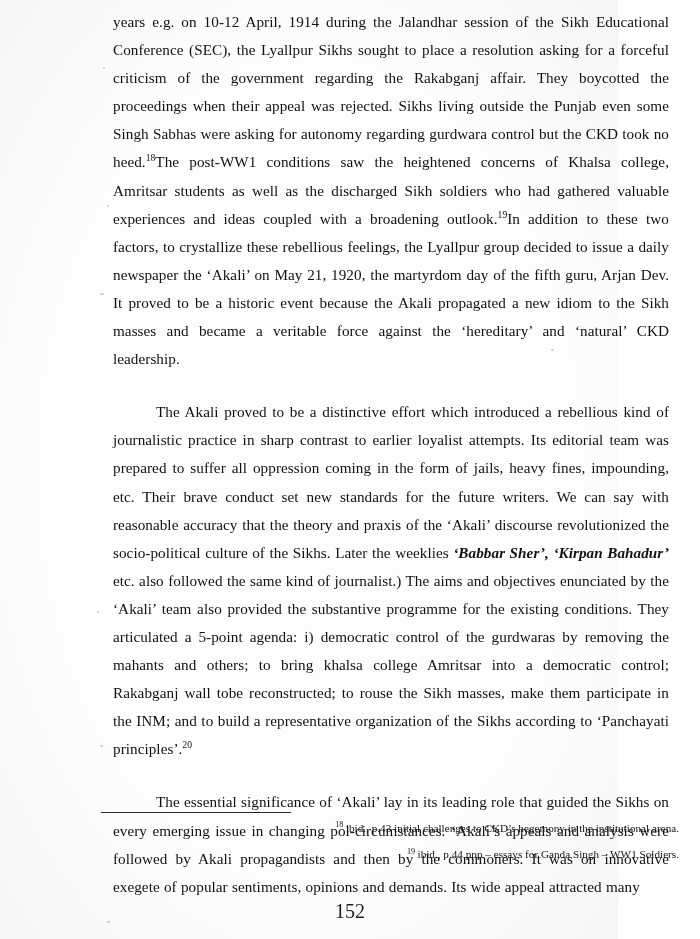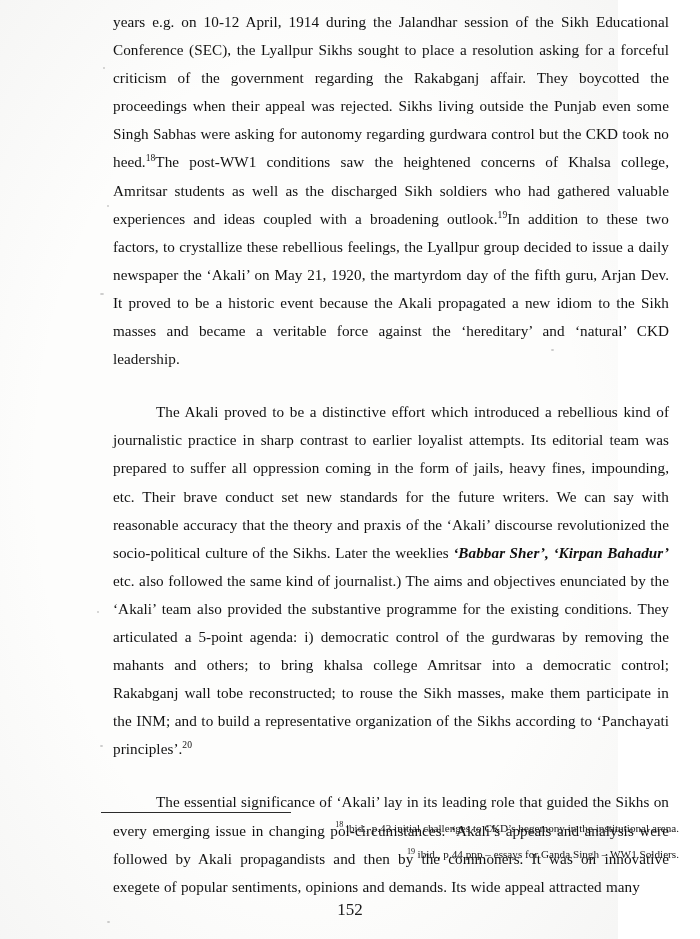--- a/index.html
+++ b/index.html
@@ -114,21 +114,21 @@
     vertical-align: super;
     line-height: 0;
   }
 
   .page-number {
     position: absolute;
     left: 0;
     top: 900px;
     width: 700px;
     text-align: center;
-    font-size: 17px;
+    font-size: 20px;
     color: #1a1a1a;
     font-family: "Liberation Serif", serif;
   }
 
   
   .speck {
     position: absolute;
     background: #9a9a9a;
     border-radius: 50%;
     opacity: 0.5;

